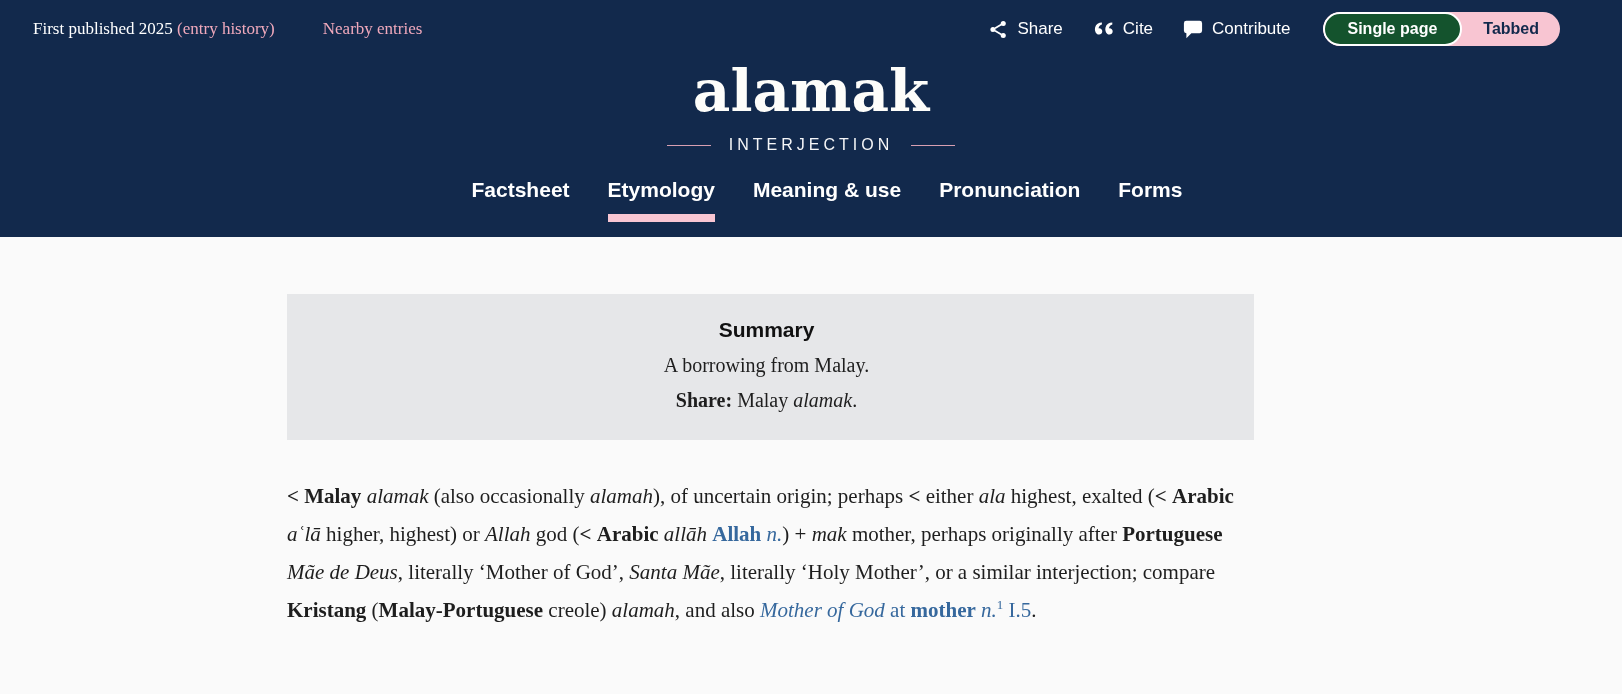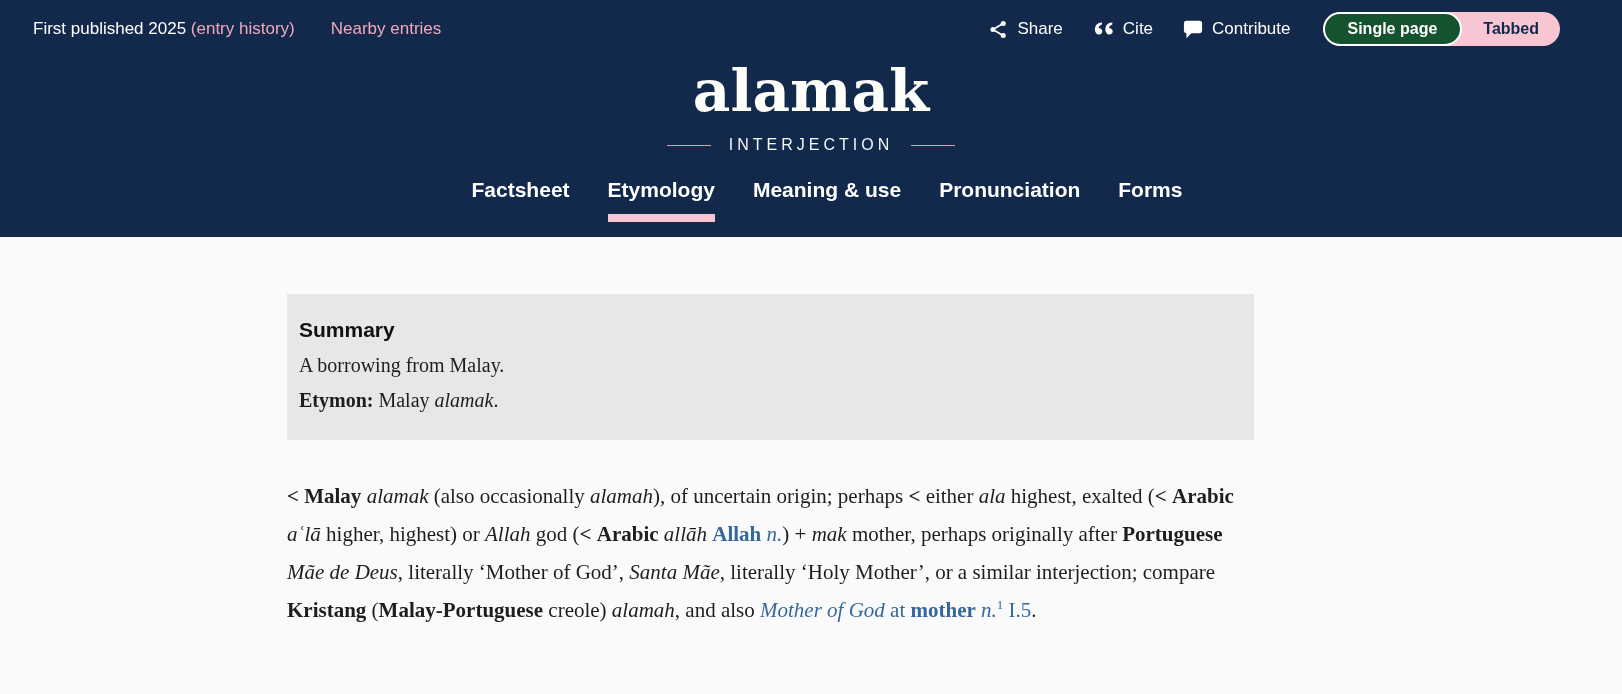--- a/index.html
+++ b/index.html
@@ -9,21 +9,21 @@
     font-family: "Liberation Sans", sans-serif;
     overflow: hidden;
     color: #1E1E1E;
   }
   
   .header { background: #12294C; height: 237px; color: #FFFFFF; }
   .topbar {
     display: flex; justify-content: space-between; align-items: center;
     padding: 12px 62px 0 33px; font-size: 17px;
   }
-  .topbar-left { display: flex; align-items: flex-end; gap: 36px; }
+  .topbar-left { display: flex; align-items: flex-end; gap: 48px; font-family: Liberation Serif, serif; }
   .pink-link { color: #F0A9BC; cursor: pointer; text-decoration: none; }
   .topbar-right { display: flex; align-items: center; gap: 30px; }
   .action {
     display: flex; align-items: center; gap: 9px;
     background: none; border: none; color: #FFFFFF;
     font-size: 17px; font-family: inherit; cursor: pointer; text-align: center;
   }
   .action svg { display: block; }
   .toggle {
     display: flex; align-items: stretch; background: #F8C5D2;
@@ -52,21 +52,21 @@
     display: flex; justify-content: center; gap: 38px;
     margin-top: 21px; font-size: 21px; font-weight: 600; margin-left: 32px;
   }
   .tab {
     padding-bottom: 9px; border-bottom: 8px solid transparent;
     cursor: pointer; line-height: 30px;
   }
   .tab.active { border-bottom-color: #F8C5D2; text-align: center; }
   
   .content { width: 967px; margin-left: 287px; }
-  .summary-box { background: #E6E7E9; margin-top: 57px; padding: 24px 20px 28px 12px; }
+  .summary-box { background: #E6E7E9; margin-top: 57px; padding: 24px 20px 28px 12px; text-align: center; }
   .summary-heading { font-size: 21px; font-weight: 700; color: #111111; }
   .serif-line {
     font-family: "Liberation Serif", serif; font-size: 20px;
     margin-top: 12px; color: #1E1E1E;
   }
   .etymology {
     font-family: "Liberation Serif", serif; font-size: 21px;
     line-height: 38px; margin-top: 37px; color: #1E1E1E;
   }
   .link { color: #36689D; cursor: pointer; }
@@ -140,17 +140,17 @@
     <div class="tab">Meaning &amp; use</div>
     <div class="tab">Pronunciation</div>
     <div class="tab">Forms</div>
   </nav>
 </div>
 
 <main class="content">
   <section class="summary-box">
     <h2 class="summary-heading">Summary</h2>
     <p class="serif-line">A borrowing from Malay.</p>
-    <p class="serif-line"><span style="font-weight: 700;">Etymon:</span><span> Malay </span><span style="font-style: italic;">alamak</span><span>.</span></p>
+    <p class="serif-line"><span style="font-weight: 700;">Share:</span><span> Malay </span><span style="font-style: italic;">alamak</span><span>.</span></p>
   </section>
 
   <p class="etymology"><span style="font-weight: 700;">&lt;</span><span> </span><span style="font-weight: 700;">Malay</span><span> </span><span style="font-style: italic;">alamak</span><span> (also occasionally </span><span style="font-style: italic;">alamah</span><span>), of uncertain origin; perhaps </span><span style="font-weight: 700;">&lt;</span><span> either </span><span style="font-style: italic;">ala</span><span> highest, exalted (</span><span style="font-weight: 700;">&lt;</span><span> </span><span style="font-weight: 700;">Arabic</span><span> </span><span style="font-style: italic;">aʿlā</span><span> higher, highest) or </span><span style="font-style: italic;">Allah</span><span> god (</span><span style="font-weight: 700;">&lt;</span><span> </span><span style="font-weight: 700;">Arabic</span><span> </span><span style="font-style: italic;">allāh</span><span> </span><span class="link" style="font-weight: 700;">Allah</span><span class="link" style="font-style: italic;"> n.</span><span>) + </span><span style="font-style: italic;">mak</span><span> mother, perhaps originally after </span><span style="font-weight: 700;">Portuguese</span><span> </span><span style="font-style: italic;">Mãe de Deus</span><span>, literally ‘Mother of God’, </span><span style="font-style: italic;">Santa Mãe</span><span>, literally ‘Holy Mother’, or a similar interjection; compare </span><span style="font-weight: 700;">Kristang</span><span> (</span><span style="font-weight: 700;">Malay-Portuguese</span><span> creole) </span><span style="font-style: italic;">alamah</span><span>, and also </span><span class="link" style="font-style: italic;">Mother of God</span><span class="link"> at </span><span class="link" style="font-weight: 700;">mother</span><span class="link" style="font-style: italic;"> n.</span><sup class="link">1</sup><span class="link"> I.5</span><span>.</span></p>
 </main>
 
 </body></html>

